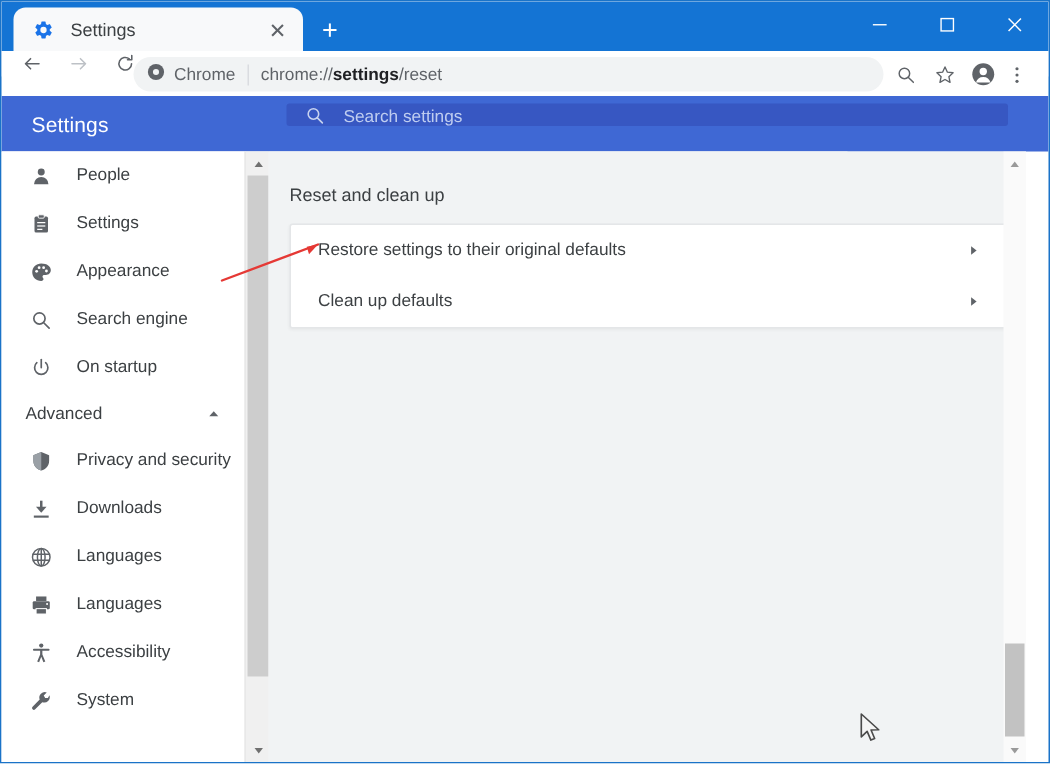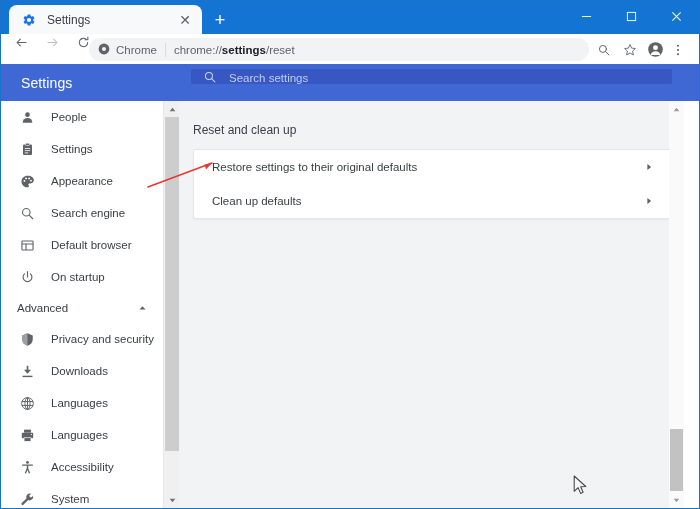--- a/index.html
+++ b/index.html
@@ -430,29 +430,20 @@
       <div class="navitem">
         <span class="navicon">
           <svg width="15" height="15" viewBox="0 0 20 20" fill="none" stroke="#5f6368" stroke-width="1.5" stroke-linecap="round">
             <circle cx="8.4" cy="8.4" r="5"></circle>
               <path d="M12.2 12.2 L17 17"></path>
           </svg>
         </span>
         <span class="navlabel">Search engine</span>
       </div>
 
-      <div class="navitem">
-        <span class="navicon">
-          <svg width="15" height="15" viewBox="0 0 20 20" fill="none" stroke="#5f6368" stroke-width="1.5">
-            <rect x="2.6" y="4" width="14.8" height="12" rx="1"></rect>
-            <path d="M2.6 8 H17.4 M8 8 V16"></path>
-          </svg>
-        </span>
-        <span class="navlabel">Default browser</span>
-      </div>
 
       <div class="navitem">
         <span class="navicon">
           <svg width="15" height="15" viewBox="0 0 20 20" fill="none" stroke="#5f6368" stroke-width="1.5" stroke-linecap="round">
             <path d="M6.1 5.1 a5.9 5.9 0 1 0 7.8 0"></path>
             <path d="M10 2.2 V9.4"></path>
           </svg>
         </span>
         <span class="navlabel">On startup</span>
       </div>

